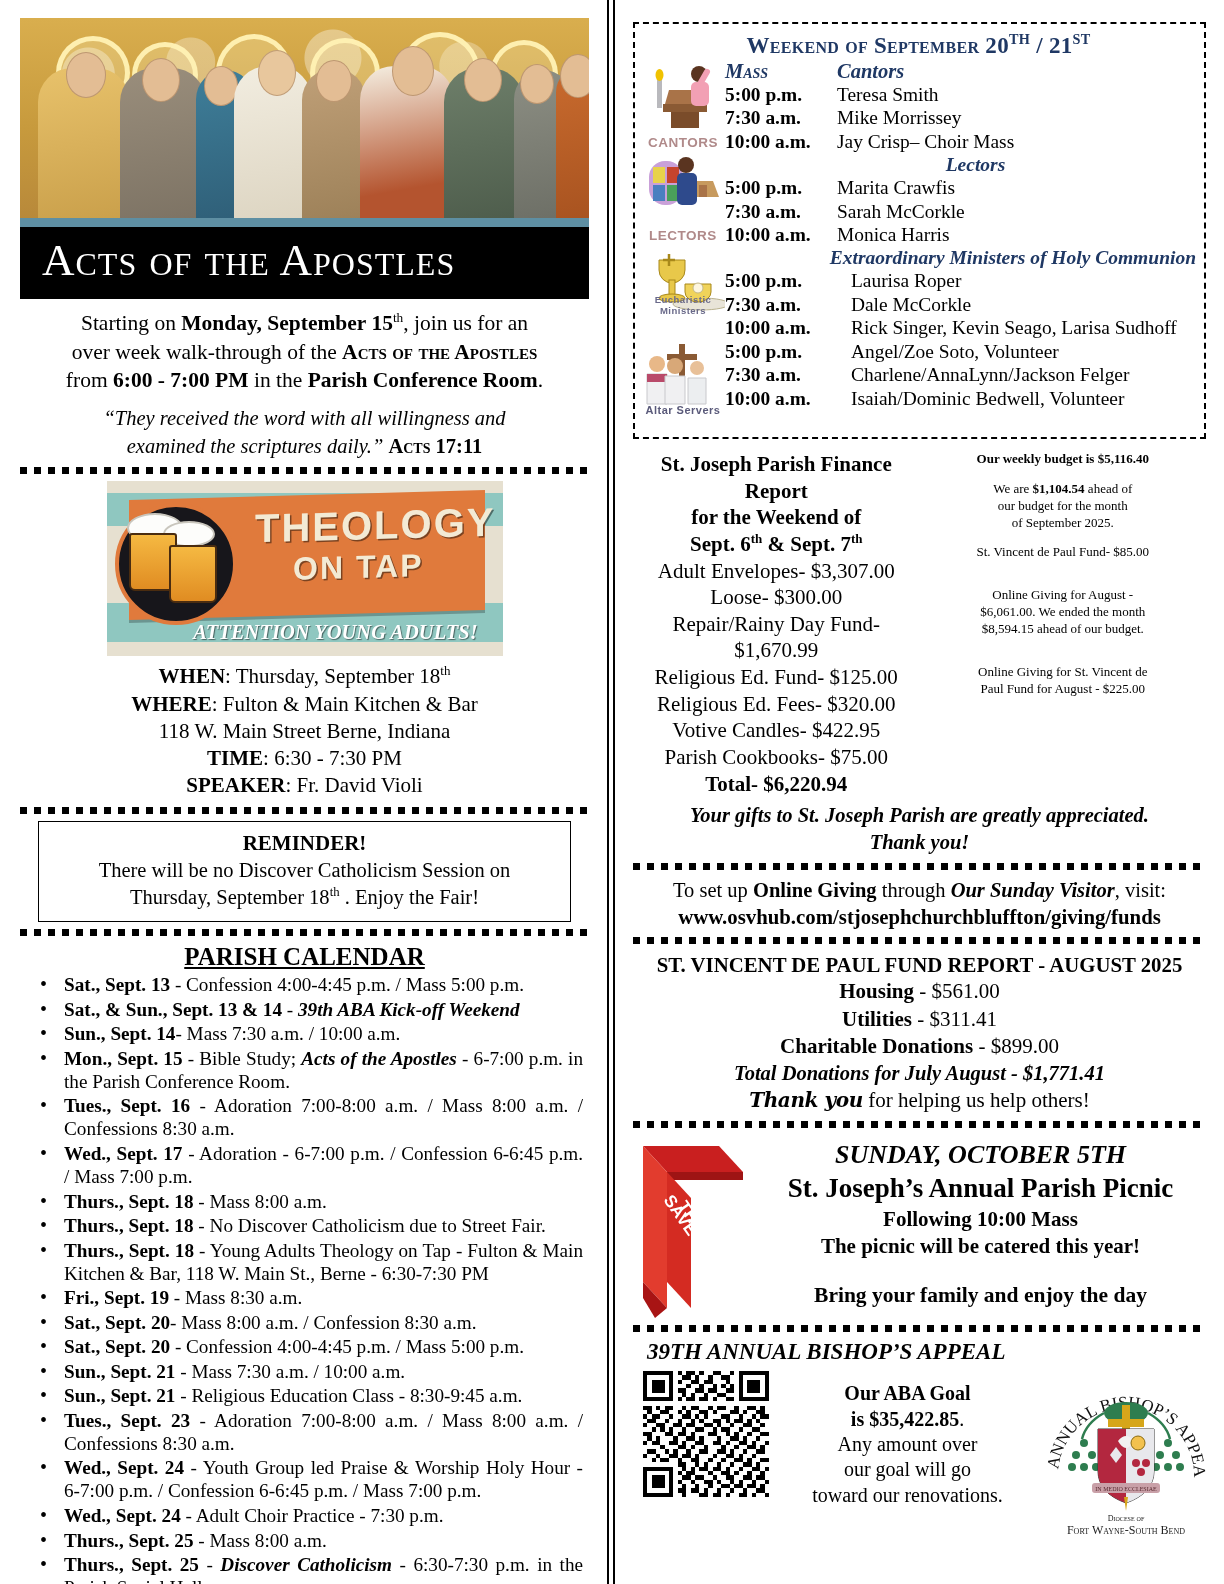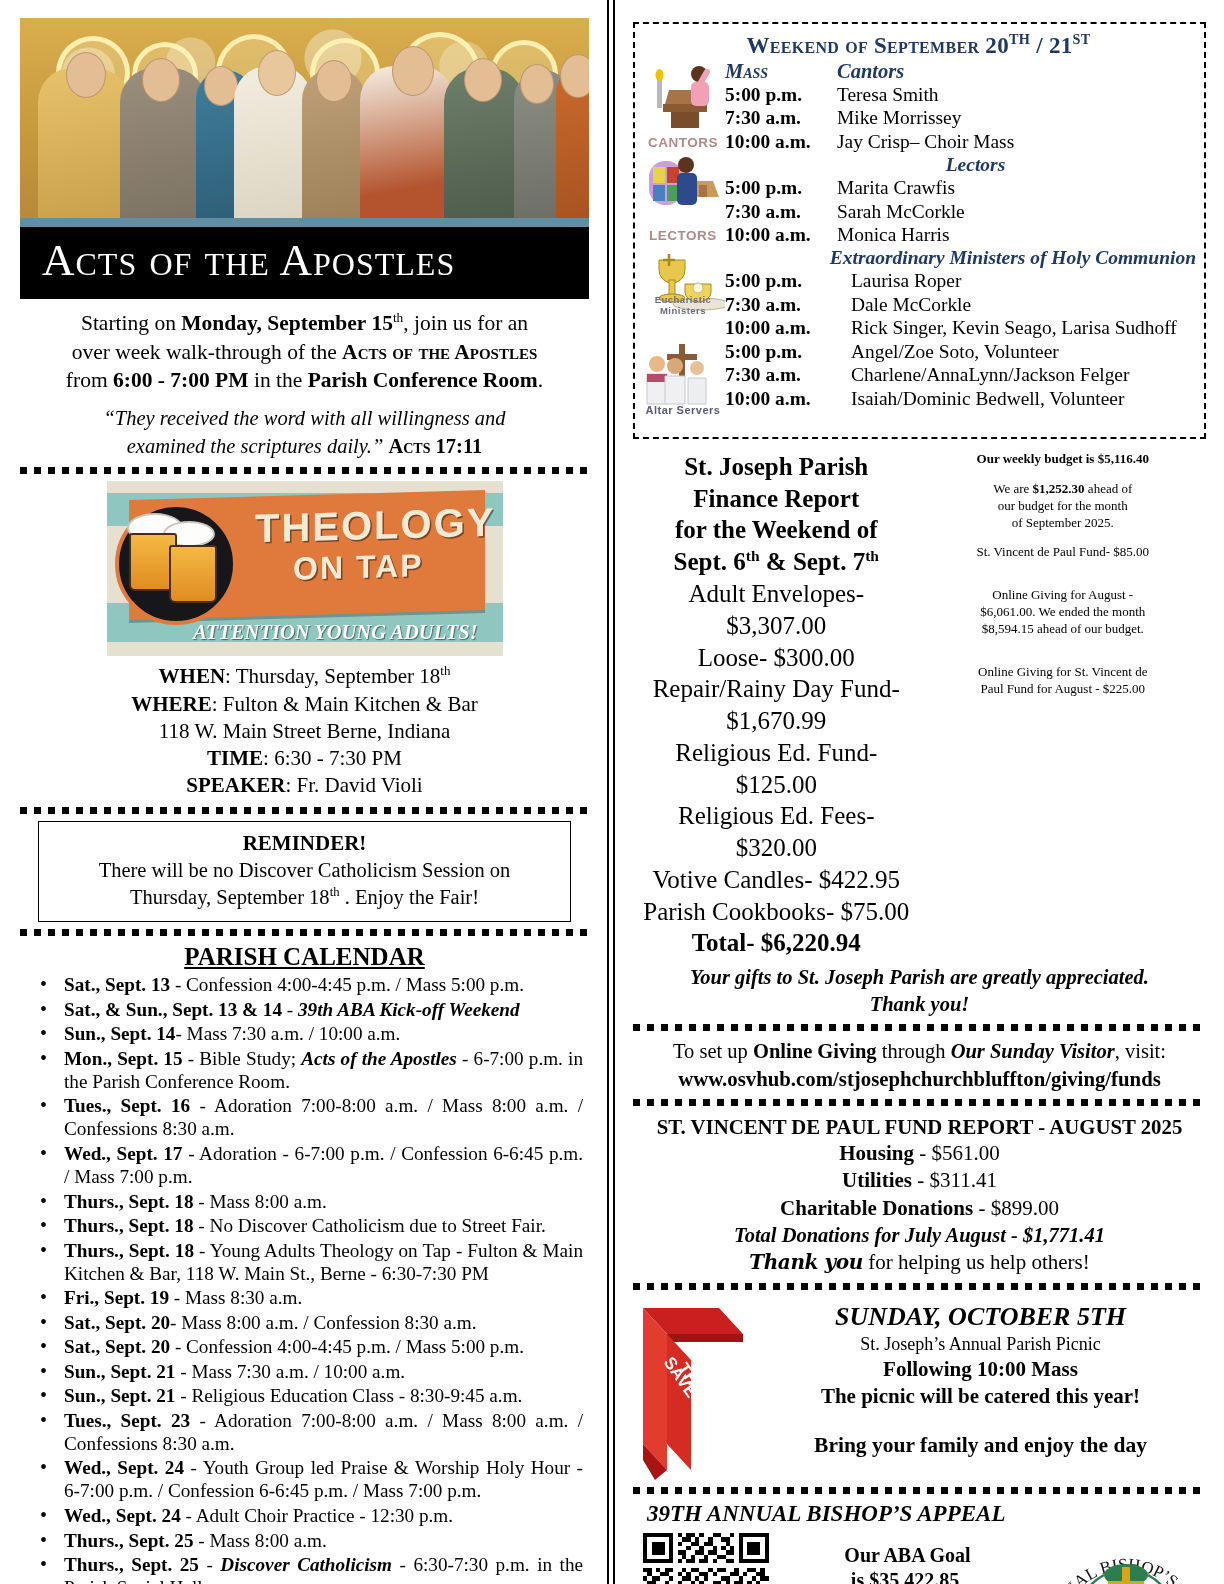--- a/index.html
+++ b/index.html
@@ -163,21 +163,21 @@
 
   
   .ca-label {
     position:absolute; bottom:-2px; left:0; width:100%; text-align:center;
     font-family:"Liberation Sans", sans-serif; font-weight:bold;
     font-size:13.5px; letter-spacing:.5px; color:#b08a8a;
   }
 
   
   .fin-wrap { display:flex; margin-top:12px; }
-  .fin-l { width:50%; text-align:center; font-size:25px; line-height:1.27; padding:0 6px; }
+  .fin-l { width:50%; text-align:center; font-size:21px; line-height:1.27; padding:0 6px; }
   .fin-r { width:50%; text-align:center; font-size:13px; line-height:1.3; padding:0 4px; }
   .fin-l .hd, .fin-r .hd { font-weight:bold; }
   .fin-l .tot { font-weight:bold; }
   .spacer { height:13px; }
 
   .thanks {
     text-align:center; font-style:italic; font-weight:bold; font-size:20.5px;
     line-height:1.3; margin-top:5px;
   }
   .og { text-align:center; font-size:20.5px; line-height:1.3; }
@@ -194,21 +194,21 @@
   .svdp .ty .script {
     font-family:"DejaVu Serif", serif; font-style:italic; font-weight:bold;
     font-size:20px; letter-spacing:-.4px;
   }
 
   
   .std-wrap { display:flex; margin-top:10px; }
   .std-ribbon { width:120px; flex:0 0 120px; position:relative; height:180px; }
   .std-text { flex:1; text-align:center; line-height:1.28; padding-left:2px; }
   .std-text .d1 { font-weight:bold; font-style:italic; font-size:26px; }
-  .std-text .d2 { font-weight:normal; font-size:18px; }
+  .std-text .d2 { font-weight:bold; font-size:27px; }
   .std-text .d3 { font-weight:bold; font-size:21px; }
   .std-text .d4 { font-weight:bold; font-size:21px; }
   .std-text .d5 { font-weight:bold; font-size:21.5px; margin-top:22px; }
 
   
   .aba-title { font-weight:bold; font-style:italic; font-size:23px; padding-left:14px; }
   .aba-row { display:flex; align-items:flex-start; margin-top:6px; }
   .qr { width:126px; height:126px; flex:0 0 126px; margin-left:10px; }
   .aba-mid { flex:1; text-align:center; font-size:20px; line-height:1.27; padding-top:10px; }
   .aba-mid b { font-weight:bold; }
@@ -308,21 +308,21 @@
         <li><b>Thurs., Sept. 18</b><span> - Mass 8:00 a.m.</span></li>
         <li><b>Thurs., Sept. 18</b><span> - No Discover Catholicism  due to Street Fair.</span></li>
         <li><b>Thurs., Sept. 18</b><span>  -  Young Adults Theology on Tap - Fulton &amp; Main Kitchen &amp; Bar, 118 W. Main St., Berne - 6:30-7:30 PM</span></li>
         <li><b>Fri., Sept. 19</b><span> - Mass 8:30 a.m.</span></li>
         <li><b>Sat., Sept. 20</b><span>- Mass 8:00 a.m. / Confession 8:30 a.m.</span></li>
         <li><b>Sat., Sept. 20</b><span> - Confession 4:00-4:45 p.m. / Mass 5:00 p.m.</span></li>
         <li><b>Sun., Sept. 21</b><span> - Mass 7:30 a.m. / 10:00 a.m.</span></li>
         <li><b>Sun., Sept. 21</b><span> - Religious Education Class - 8:30-9:45 a.m.</span></li>
         <li><b>Tues., Sept. 23</b><span>  -  Adoration 7:00-8:00 a.m. / Mass 8:00 a.m. / Confessions 8:30 a.m.</span></li>
         <li><b>Wed., Sept. 24</b><span>  -  Youth Group led Praise &amp; Worship Holy Hour - 6-7:00 p.m. / Confession 6-6:45 p.m. / Mass 7:00 p.m.</span></li>
-        <li><b>Wed., Sept. 24</b><span> - Adult Choir Practice - 12:30 p.m.</span></li>
+        <li><b>Wed., Sept. 24</b><span> - Adult Choir Practice - 7:30 p.m.</span></li>
         <li><b>Thurs., Sept. 25</b><span> - Mass 8:00 a.m.</span></li>
         <li><b>Thurs., Sept. 25</b><span>  -  </span><i>Discover Catholicism</i><span> - 6:30-7:30 p.m.  in the Parish Social Hall.</span></li>
       </ul>
 
   </div>
 
   <div class="divider">
     <div class="l1"></div>
       <div class="l2"></div>
   </div>
@@ -480,21 +480,21 @@
             <div>Religious Ed. Fund- $125.00</div>
             <div>Religious Ed. Fees- $320.00</div>
             <div>Votive Candles- $422.95</div>
             <div>Parish Cookbooks- $75.00</div>
           </div>
         <div class="tot">Total- $6,220.94</div>
       </div>
       <div class="fin-r">
         <div class="hd">Our weekly budget is $5,116.40</div>
         <div class="spacer"></div>
-        <div><span>We are </span><b>$1,252.30</b><span> ahead of</span></div>
+        <div><span>We are </span><b>$1,104.54</b><span> ahead of</span></div>
         <div>our budget for the month</div>
         <div>of September 2025.</div>
         <div class="spacer"></div>
         <div>St. Vincent de Paul Fund- $85.00</div>
         <div class="spacer"></div>
           <div class="spacer"></div>
         <div>Online Giving for August -</div>
         <div>$6,061.00. We ended the month</div>
         <div>$8,594.15 ahead of our budget.</div>
         <div class="spacer"></div>

